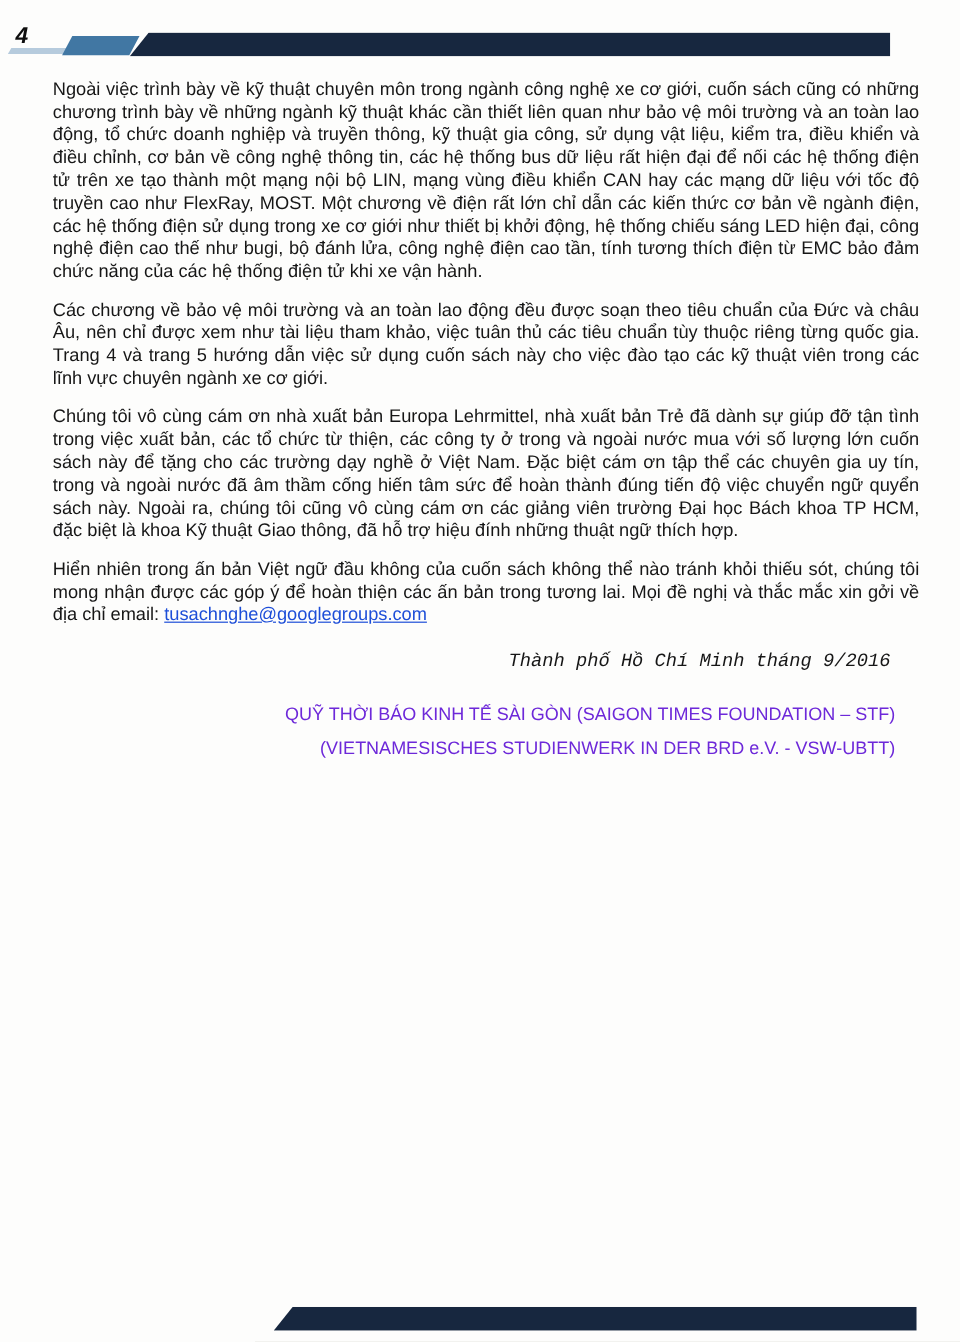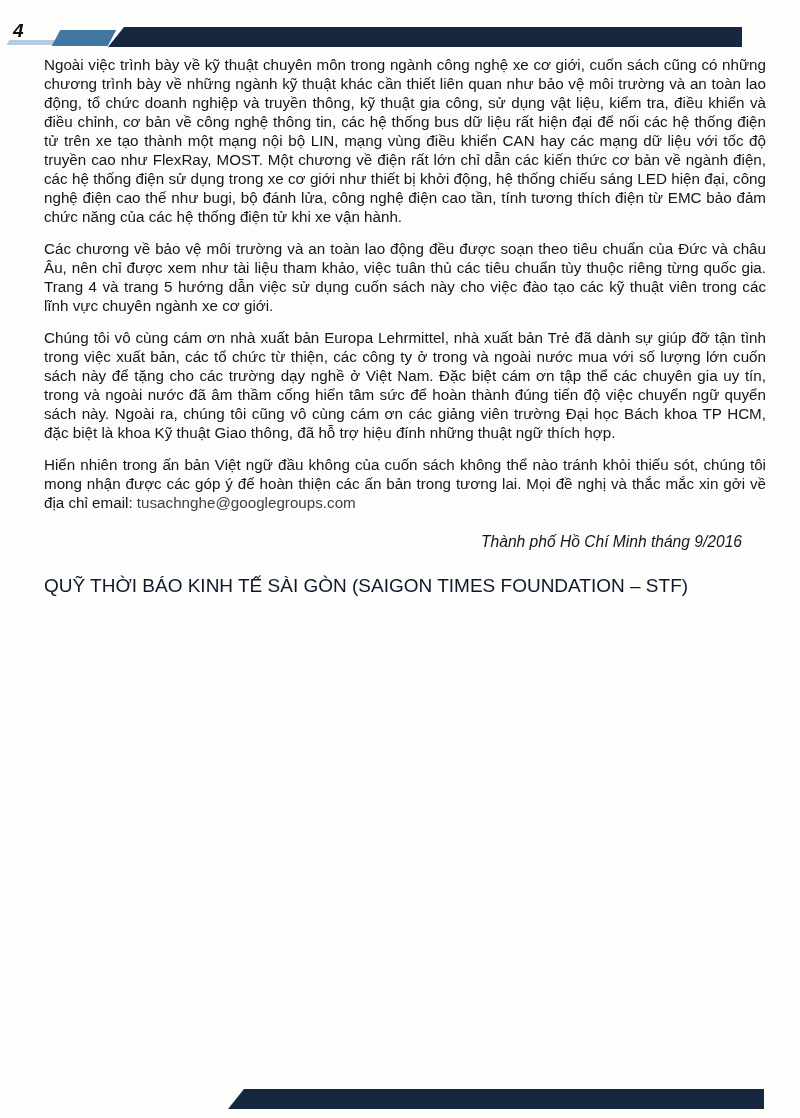--- a/index.html
+++ b/index.html
@@ -33,36 +33,36 @@
   }
   .hdr-navy {
     position:absolute; left:108px; top:27px;
     width:634px; height:20px;
     background:#17273f;
     clip-path:polygon(16px 0, 100% 0, 100% 100%, 0 100%);
   }
 
   
   .content {
-    position:absolute; top:55px; left:44px; width:722px;
+    position:absolute; top:65px; left:44px; width:722px;
     font-size:15.2px; line-height:19px;
     text-align:justify;
   }
   .content p { margin:0 0 13px 0; }
   a.email {
-    color:#404040; cursor:pointer;
+    color:#1d4ed8; text-decoration:underline; cursor:pointer;
   }
   .dateline {
     text-align:right; font-style:italic;
-    font-size:15.6px; margin:20px 24px 0 0;
+    font-size:15.6px; margin:20px 24px 0 0;font-family:Liberation Mono, monospace;
   }
   .orgs {
     margin-top:24px; padding-right:20px;
-    text-align:left; font-size:19px; line-height:21px;
-    color:#0f172a;
+    text-align:right; font-size:15px; line-height:21px;
+    color:#6d28d9;
   }
   .orgs .org-first { margin-bottom:7px; }
 
   
   .ftr-navy {
     position:absolute; left:228px; top:1089px;
     width:536px; height:20px;
     background:#17273f;
     clip-path:polygon(16px 0, 100% 0, 100% 100%, 0 100%);
   }
@@ -80,18 +80,19 @@
   <div class="content">
     <p>Ngoài việc trình bày về kỹ thuật chuyên môn trong ngành công nghệ xe cơ giới, cuốn sách cũng có những chương trình bày về những ngành kỹ thuật khác cần thiết liên quan như bảo vệ môi trường và an toàn lao động, tổ chức doanh nghiệp và truyền thông, kỹ thuật gia công, sử dụng vật liệu, kiểm tra, điều khiển và điều chỉnh, cơ bản về công nghệ thông tin, các hệ thống bus dữ liệu rất hiện đại để nối các hệ thống điện tử trên xe tạo thành một mạng nội bộ LIN, mạng vùng điều khiển CAN hay các mạng dữ liệu với tốc độ truyền cao như FlexRay, MOST. Một chương về điện rất lớn chỉ dẫn các kiến thức cơ bản về ngành điện, các hệ thống điện sử dụng trong xe cơ giới như thiết bị khởi động, hệ thống chiếu sáng LED hiện đại, công nghệ điện cao thế như bugi, bộ đánh lửa, công nghệ điện cao tần, tính tương thích điện từ EMC bảo đảm chức năng của các hệ thống điện tử khi xe vận hành.</p>
     <p>Các chương về bảo vệ môi trường và an toàn lao động đều được soạn theo tiêu chuẩn của Đức và châu Âu, nên chỉ được xem như tài liệu tham khảo, việc tuân thủ các tiêu chuẩn tùy thuộc riêng từng quốc gia. Trang 4 và trang 5 hướng dẫn việc sử dụng cuốn sách này cho việc đào tạo các kỹ thuật viên trong các lĩnh vực chuyên ngành xe cơ giới.</p>
     <p>Chúng tôi vô cùng cám ơn nhà xuất bản Europa Lehrmittel, nhà xuất bản Trẻ đã dành sự giúp đỡ tận tình trong việc xuất bản, các tổ chức từ thiện, các công ty ở trong và ngoài nước mua với số lượng lớn cuốn sách này để tặng cho các trường dạy nghề ở Việt Nam. Đặc biệt cám ơn tập thể các chuyên gia uy tín, trong và ngoài nước đã âm thầm cống hiến tâm sức để hoàn thành đúng tiến độ việc chuyển ngữ quyển sách này. Ngoài ra, chúng tôi cũng vô cùng cám ơn các giảng viên trường Đại học Bách khoa TP HCM, đặc biệt là khoa Kỹ thuật Giao thông, đã hỗ trợ hiệu đính những thuật ngữ thích hợp.</p>
     <p><span>Hiển nhiên trong ấn bản Việt ngữ đầu không của cuốn sách không thể nào tránh khỏi thiếu sót, chúng tôi mong nhận được các góp ý để hoàn thiện các ấn bản trong tương lai. Mọi đề nghị và thắc mắc xin gởi về địa chỉ email: </span><a class="email">tusachnghe@googlegroups.com</a></p>
 
     <div class="dateline">Thành phố Hồ Chí Minh tháng 9/2016</div>
 
     <div class="orgs">
       <div class="org-first">QUỸ THỜI BÁO KINH TẾ SÀI GÒN (SAIGON TIMES FOUNDATION – STF)</div>
+      <div>(VIETNAMESISCHES STUDIENWERK IN DER BRD e.V. - VSW-UBTT)</div>
     </div>
   </div>
 
   <div class="ftr-navy"></div>
 
 </div>
 
 </body></html>

